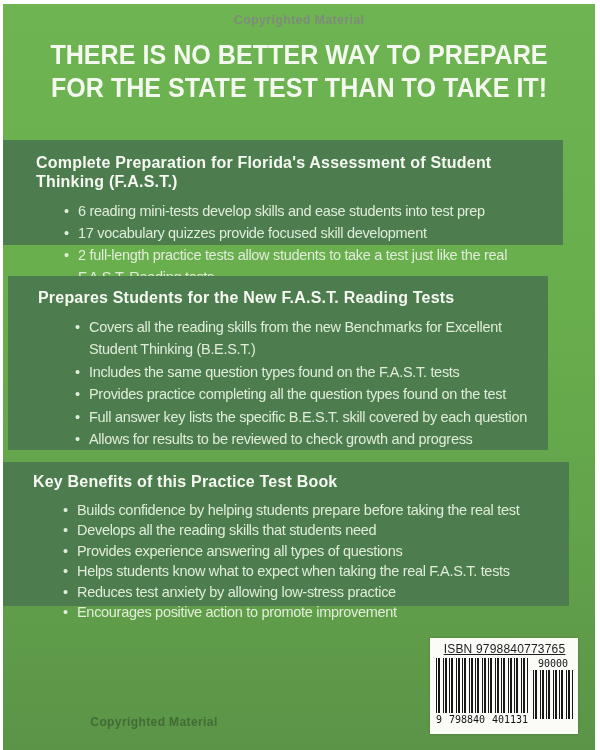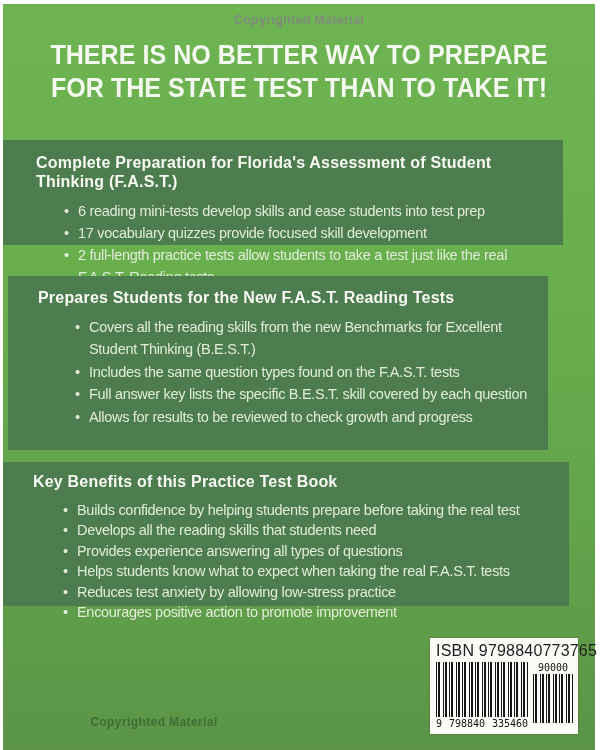--- a/index.html
+++ b/index.html
@@ -44,22 +44,22 @@
   .panel-2 li{line-height:22.4px;}
   .panel-3{left:0;top:458px;width:566px;height:144px;padding:10px 12px 0 30px;}
   .panel-3 ul{margin-left:30px;}
   .panel-3 li{line-height:20.4px;}
   .barcode-box{
     position:absolute;left:427px;top:634px;width:148px;height:96px;
     background:#fbfbf8;box-sizing:border-box;padding:4px 5px 3px 6px;
     box-shadow:0 0 2px rgba(0,0,0,.25);
   }
   .isbn-label{
-    font-size:16px;color:#1d1d1d;text-align:center;letter-spacing:.2px;
-    margin-bottom:2px;white-space:nowrap;
+    font-size:12px;color:#1d1d1d;text-align:center;letter-spacing:.2px;
+    margin-bottom:2px;white-space:nowrap;text-decoration:underline;
   }
   .bc-row{display:flex;align-items:flex-start;}
   .bc-main{width:92px;}
   .bars{
     background:repeating-linear-gradient(90deg,
       #161616 0 1px,transparent 1px 2px,
       #161616 2px 4px,transparent 4px 7px,
       #161616 7px 8px,transparent 8px 9px,
       #161616 9px 11px,transparent 11px 13px);
   }
@@ -100,20 +100,21 @@
         <li>17 vocabulary quizzes provide focused skill development</li>
         <li>2 full-length practice tests allow students to take a test just like the real F.A.S.T. Reading tests</li>
       </ul>
   </div>
 
   <div class="panel panel-2">
     <h2>Prepares Students for the New F.A.S.T. Reading Tests</h2>
     <ul>
         <li>Covers all the reading skills from the new Benchmarks for Excellent Student Thinking (B.E.S.T.)</li>
         <li>Includes the same question types found on the F.A.S.T. tests</li>
+        <li>Provides practice completing all the question types found on the test</li>
         <li>Full answer key lists the specific B.E.S.T. skill covered by each question</li>
         <li>Allows for results to be reviewed to check growth and progress</li>
       </ul>
   </div>
 
   <div class="panel panel-3">
     <h2>Key Benefits of this Practice Test Book</h2>
     <ul>
         <li>Builds confidence by helping students prepare before taking the real test</li>
         <li>Develops all the reading skills that students need</li>
@@ -125,21 +126,21 @@
   </div>
 
   <div class="barcode-box">
     <div class="isbn-label">ISBN 9798840773765</div>
     <div class="bc-row">
       <div class="bc-main">
         <div class="bars"></div>
         <div class="bc-digits">
           <span>9</span>
           <span>798840</span>
-          <span>335460</span>
+          <span>401131</span>
         </div>
       </div>
       <div class="bc-addon">
         <div class="addon-num">90000</div>
         <div class="bars"></div>
       </div>
     </div>
   </div>
 
   <div class="copyright-bottom">Copyrighted Material</div>

